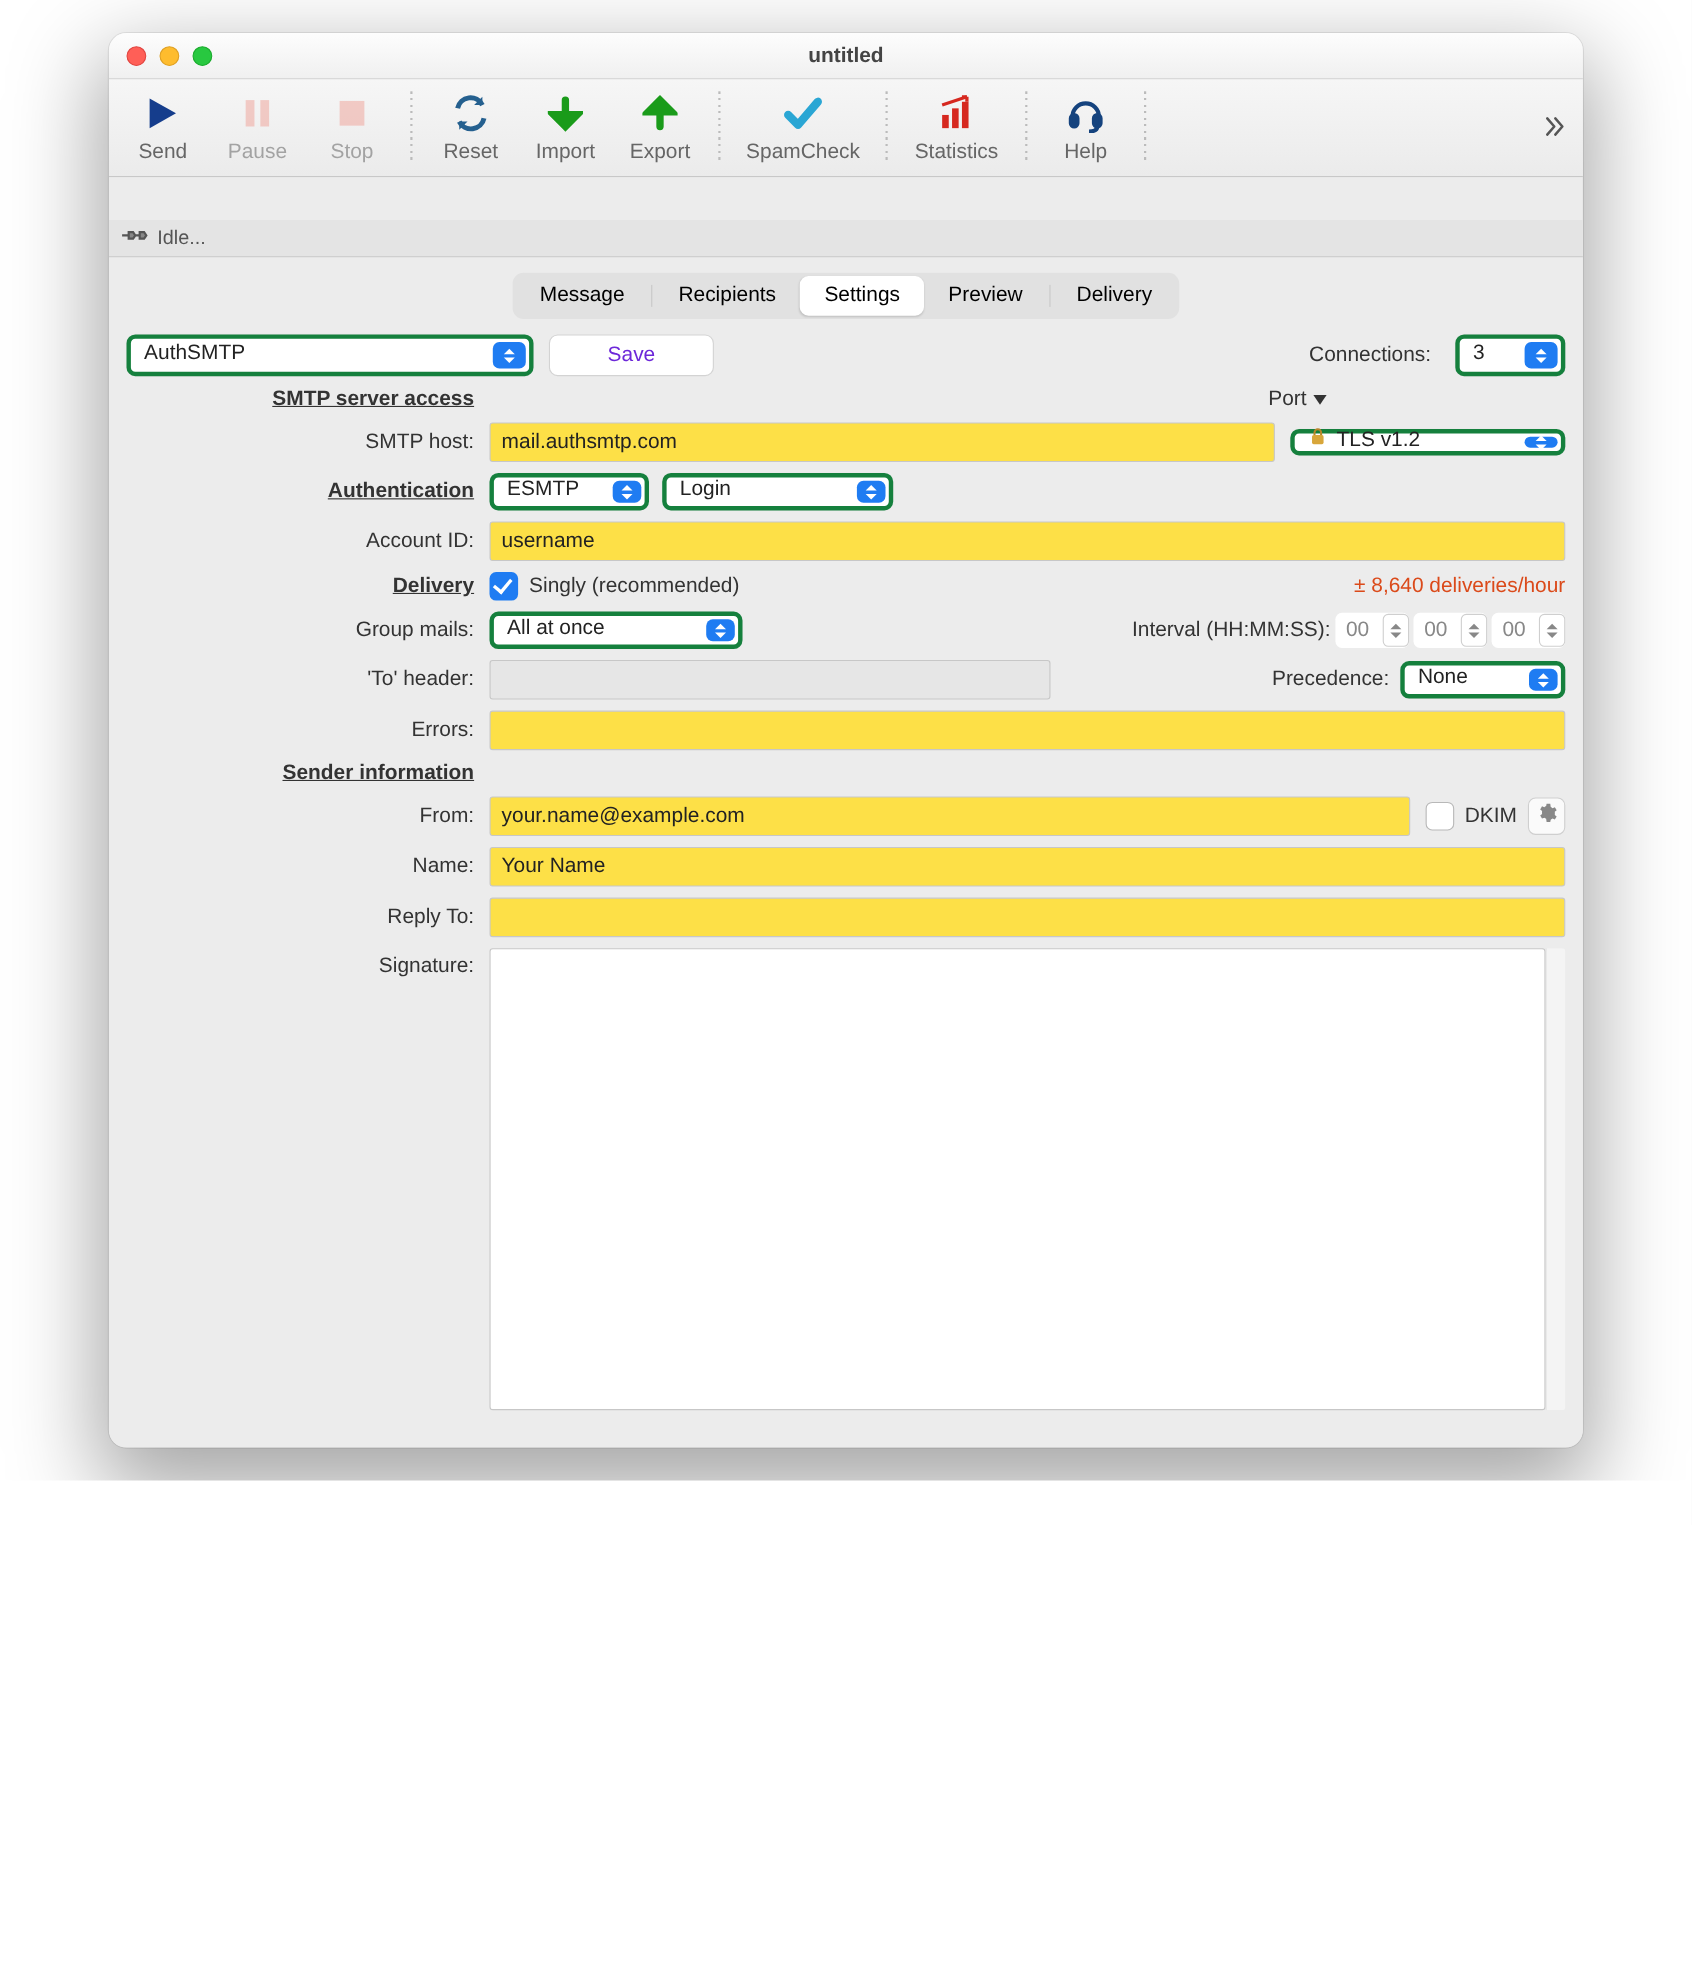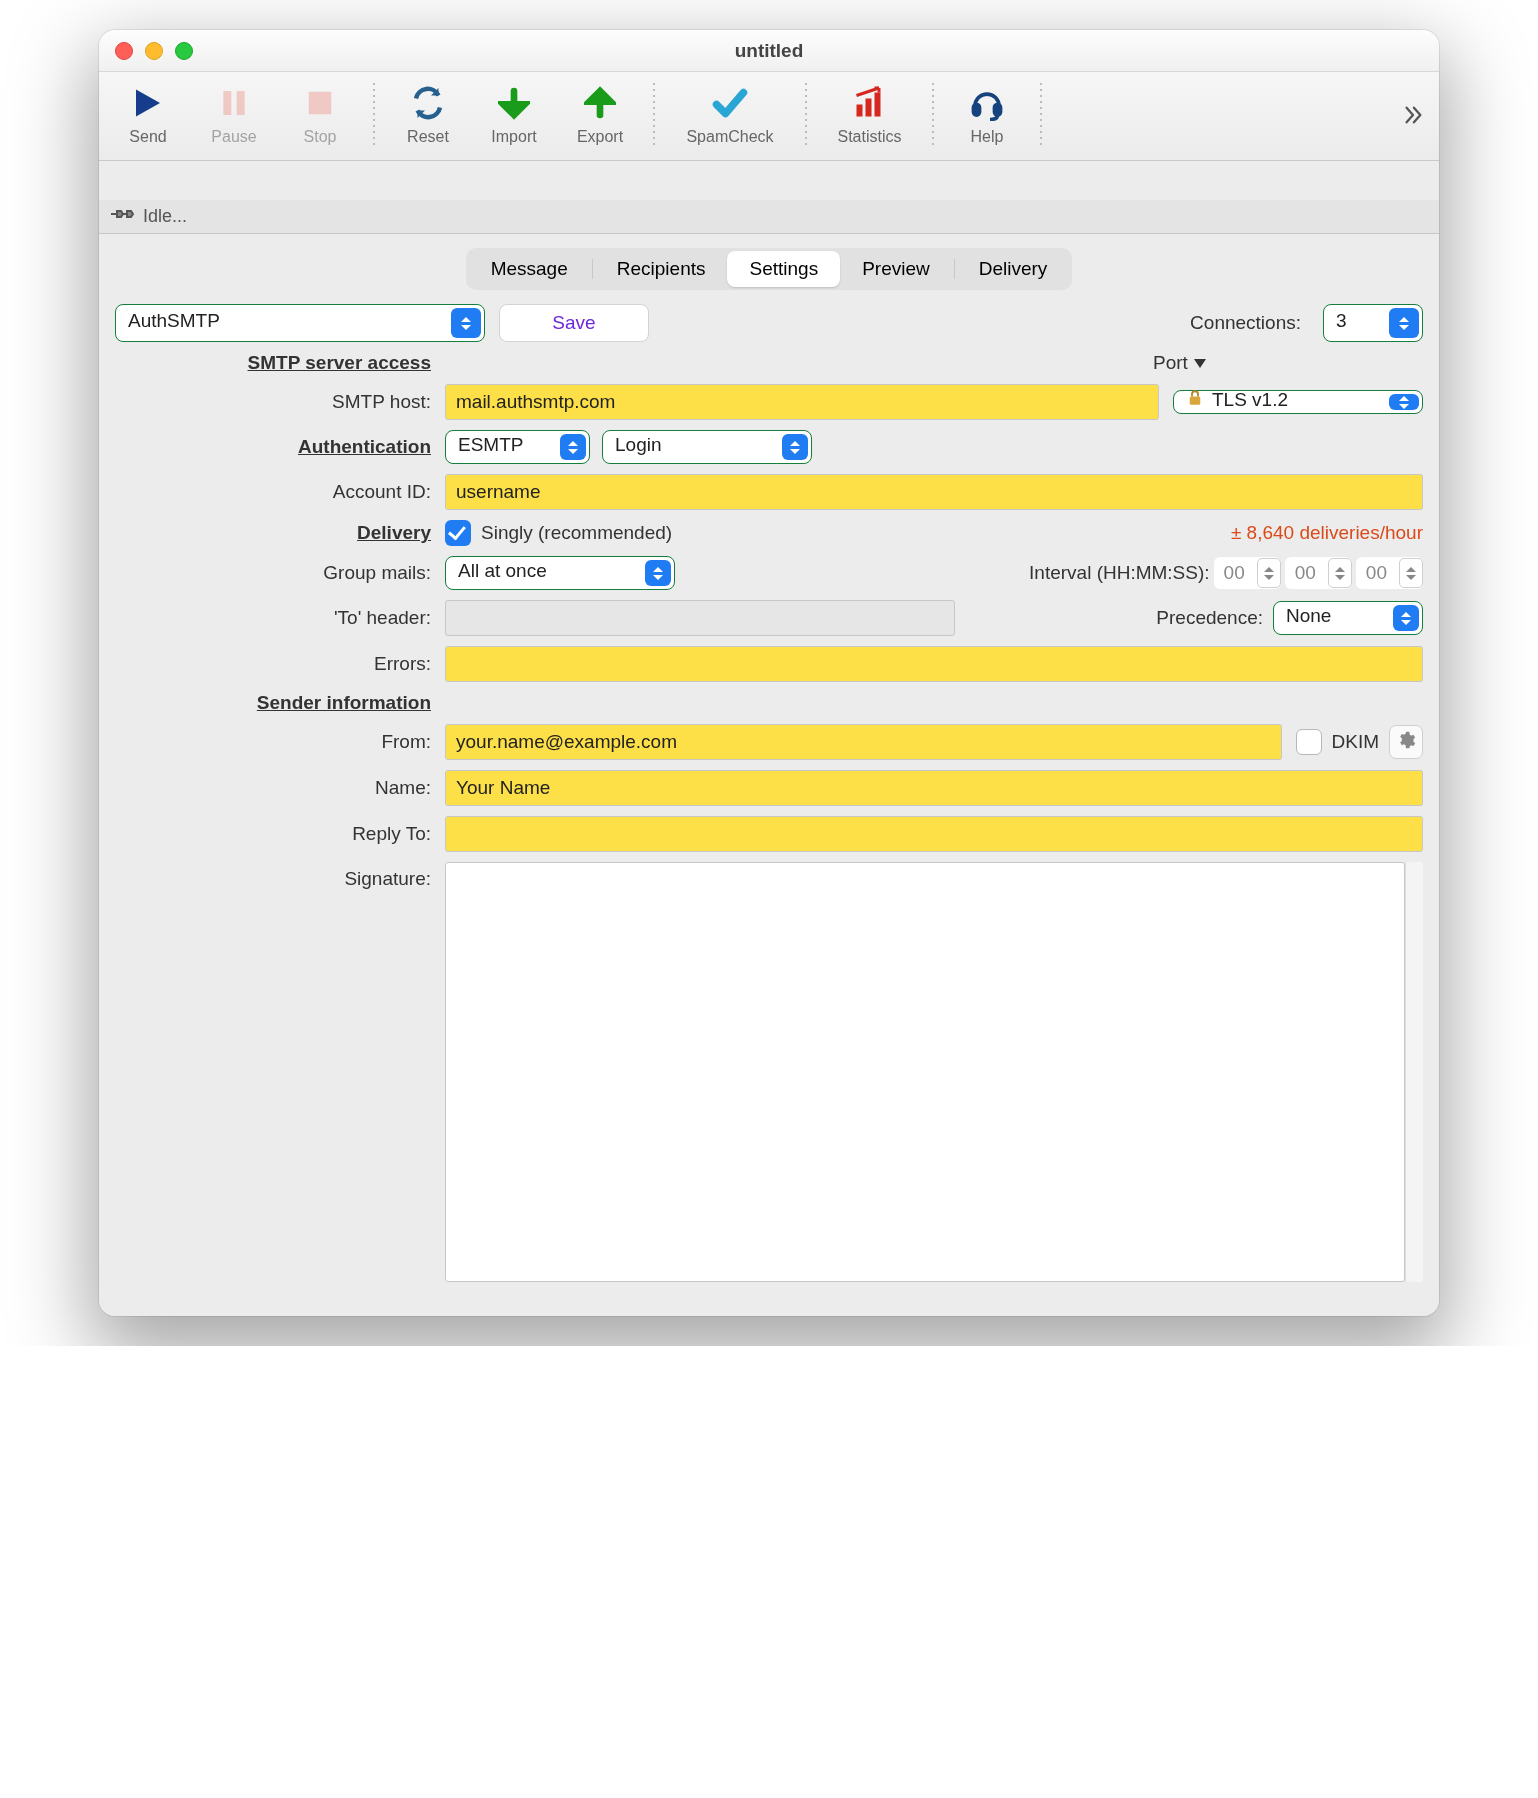--- a/index.html
+++ b/index.html
@@ -43,21 +43,21 @@
     align-items:center;
     padding: 4px 6px 6px 6px;
   }
   .tool-group { display:flex; }
   .tool-btn {
     display:flex; flex-direction:column; align-items:center; justify-content:flex-start;
     width:86px; height:78px; padding-top:6px;
     color:#555; cursor:pointer;
   }
   .tool-btn .icon { height:42px; display:flex; align-items:center; justify-content:center; }
-  .tool-btn .lbl { font-size:16px; color:#666; margin-top:4px; }
+  .tool-btn .lbl { font-size:19px; color:#666; margin-top:4px; }
   .tool-btn.disabled { opacity:.55; }
   .sep { width:2px; height:64px; margin:0 10px; background:repeating-linear-gradient(#bbb 0 2px, transparent 2px 6px); }
   .overflow { margin-left:auto; width:40px; height:60px; display:flex; align-items:center; justify-content:center; font-size:28px; color:#555; cursor:pointer;}
   
   .statusbar {
     background:#e4e4e4; border-bottom:1px solid #c6c6c6;
     display:flex; align-items:center; height:34px; padding:0 10px; color:#555; font-size:18px;margin-top:39px;
   }
   .plug-icon { margin-right:8px; filter:grayscale(1); }
   
@@ -68,21 +68,21 @@
     background:#e1e1e1; border-radius:10px; padding:3px; display:flex; align-items:center;
   }
   .tab {
     padding:7px 22px; color:#000000; cursor:pointer; border-radius:8px;
   }
   .tab.active { background:#fff; box-shadow:0 1px 2px rgba(0,0,0,.15); }
   .tabdiv { width:1px; height:20px; background:#c8c8c8; margin:0 2px; }
   
   .toprow { display:flex; align-items:center; gap:14px; margin-bottom:10px; }
   .select {
-    position:relative; background:#fff; border:1px solid #15803d; border-radius:8px;
+    position:relative; background:#fff; border:4px solid #15803d; border-radius:8px;
     height:38px; display:flex; align-items:center; padding:0 44px 4px 12px; color:#222;
     box-shadow: 0 0 0 .5px rgba(0,0,0,.02);
   }
   .select .select-btn {
     position:absolute; right:3px; top:3px; bottom:3px; width:30px;
     background:#1f7cf2; border-radius:6px; display:flex; flex-direction:column; align-items:center; justify-content:center;
   }
   .select.small { height:34px; }
   .select.small .select-btn { width:26px; }
   .select .select-btn::before,

